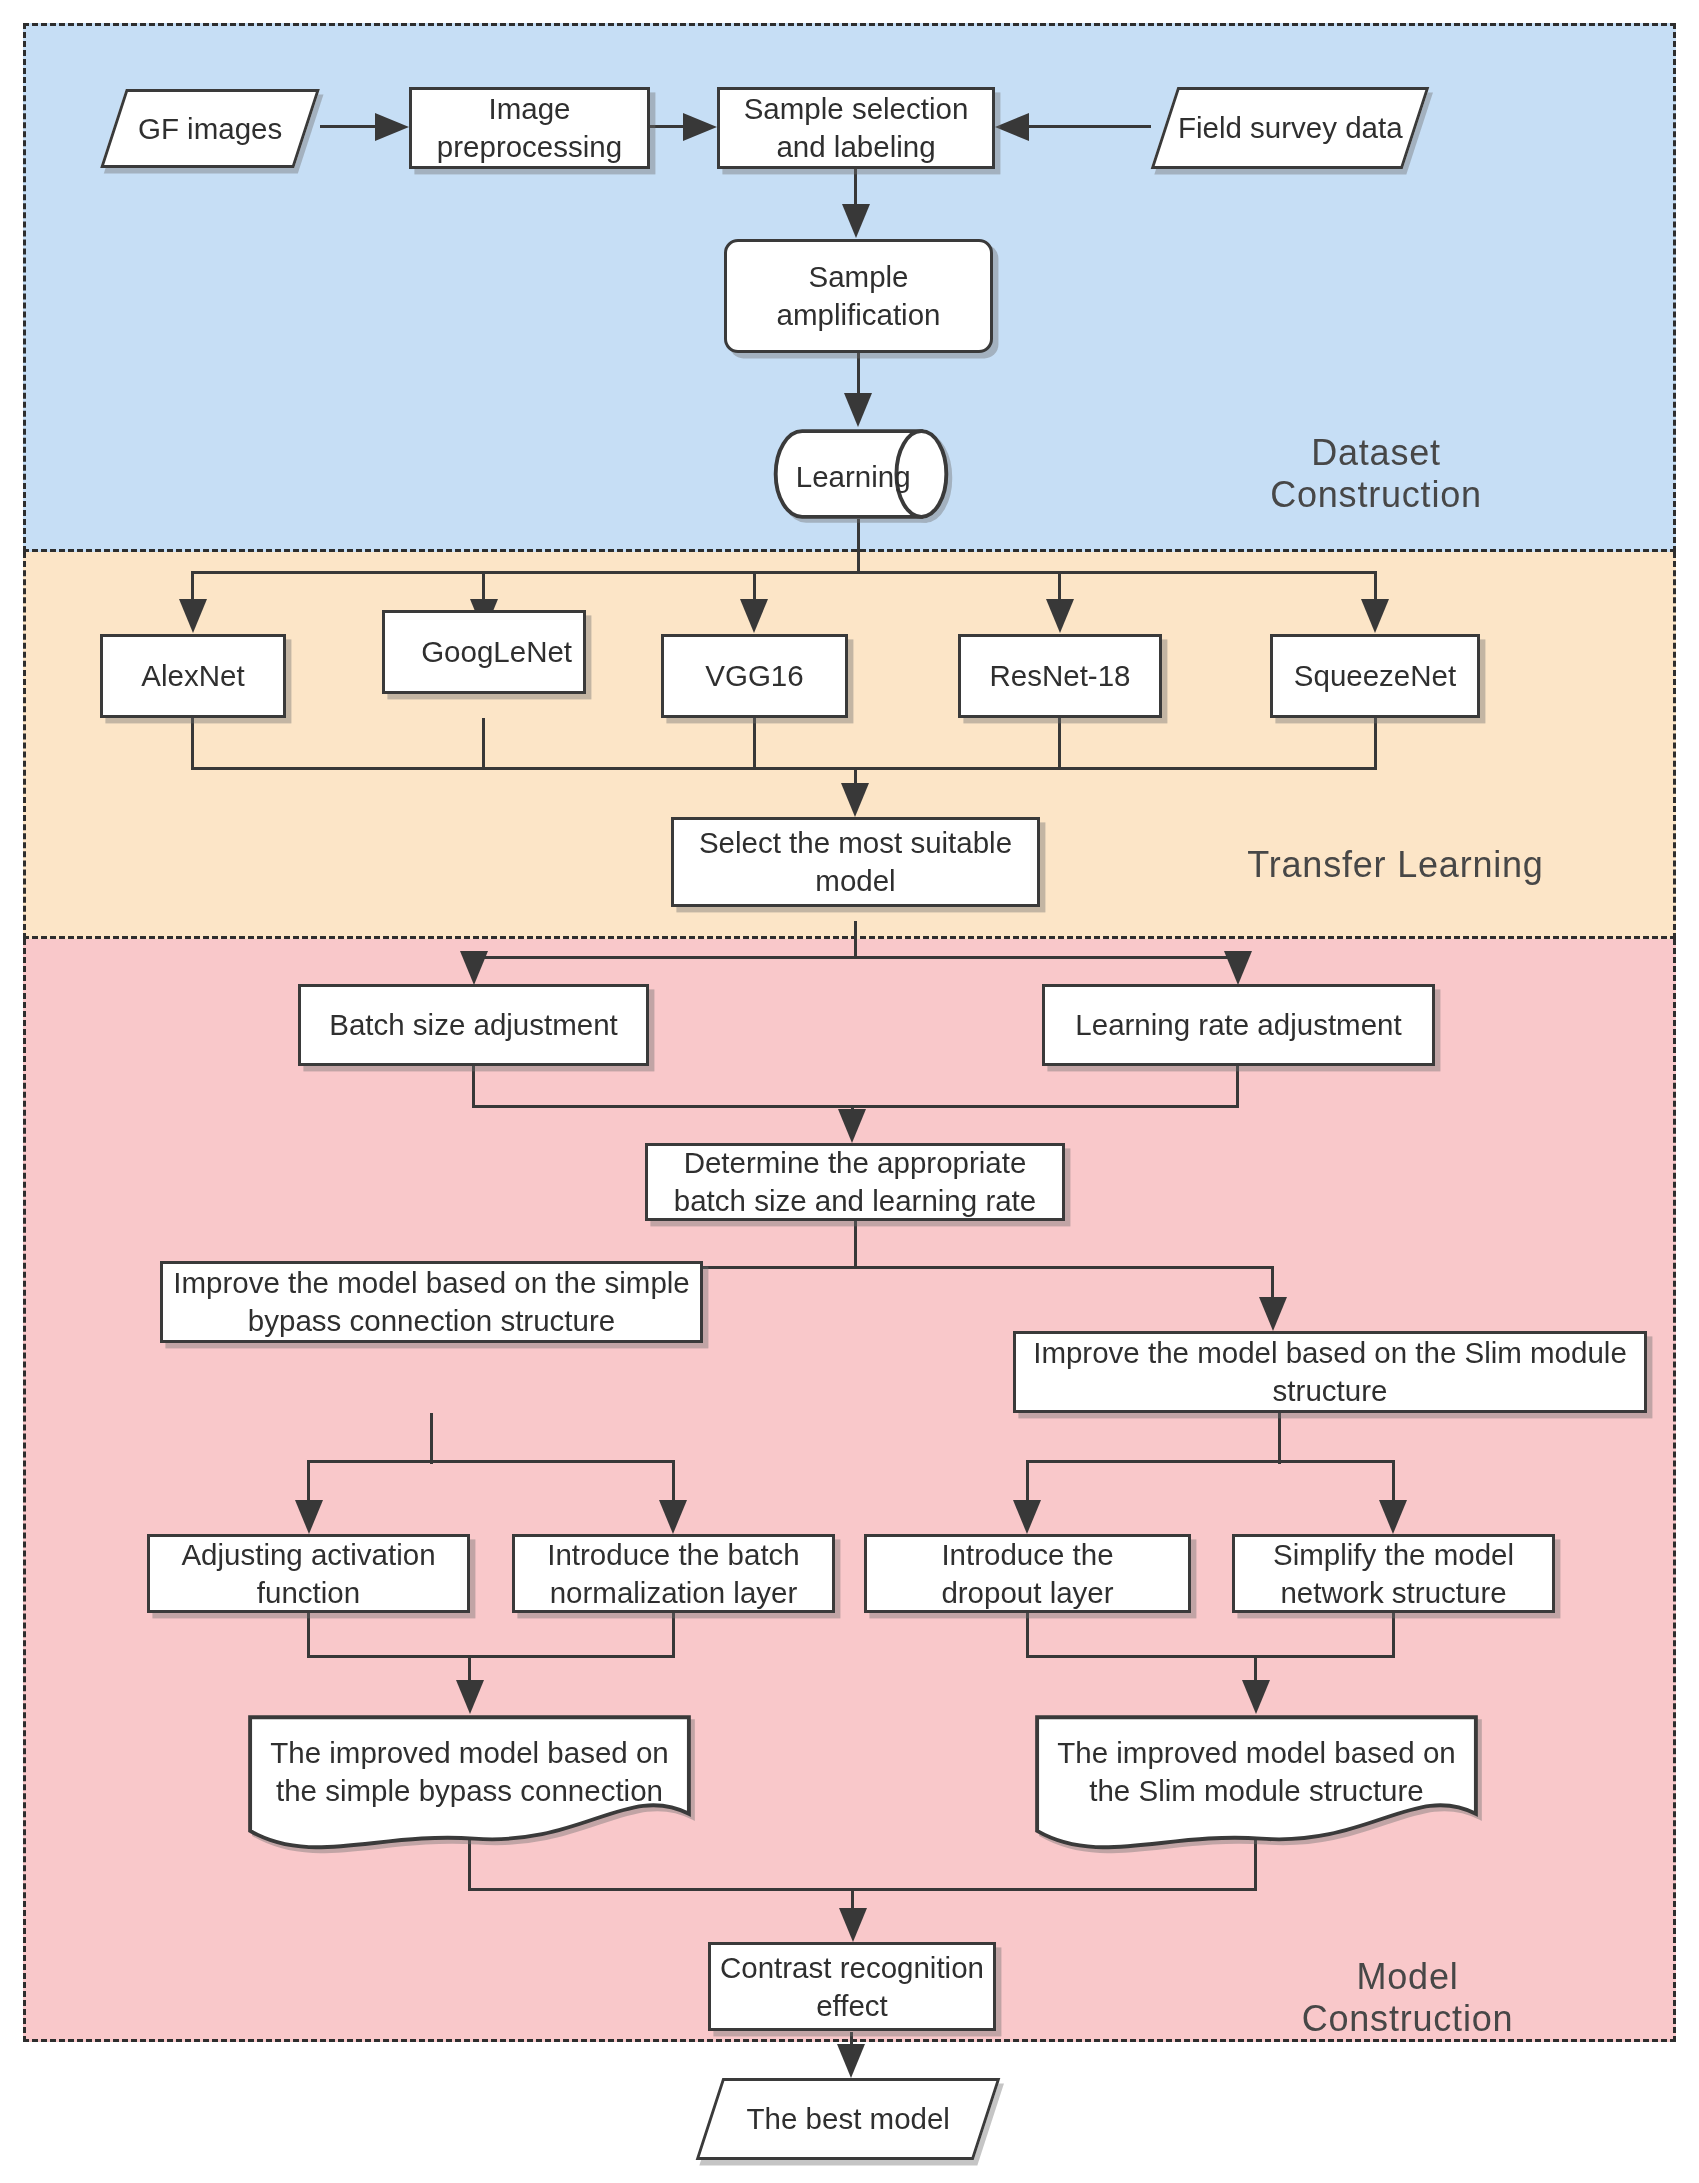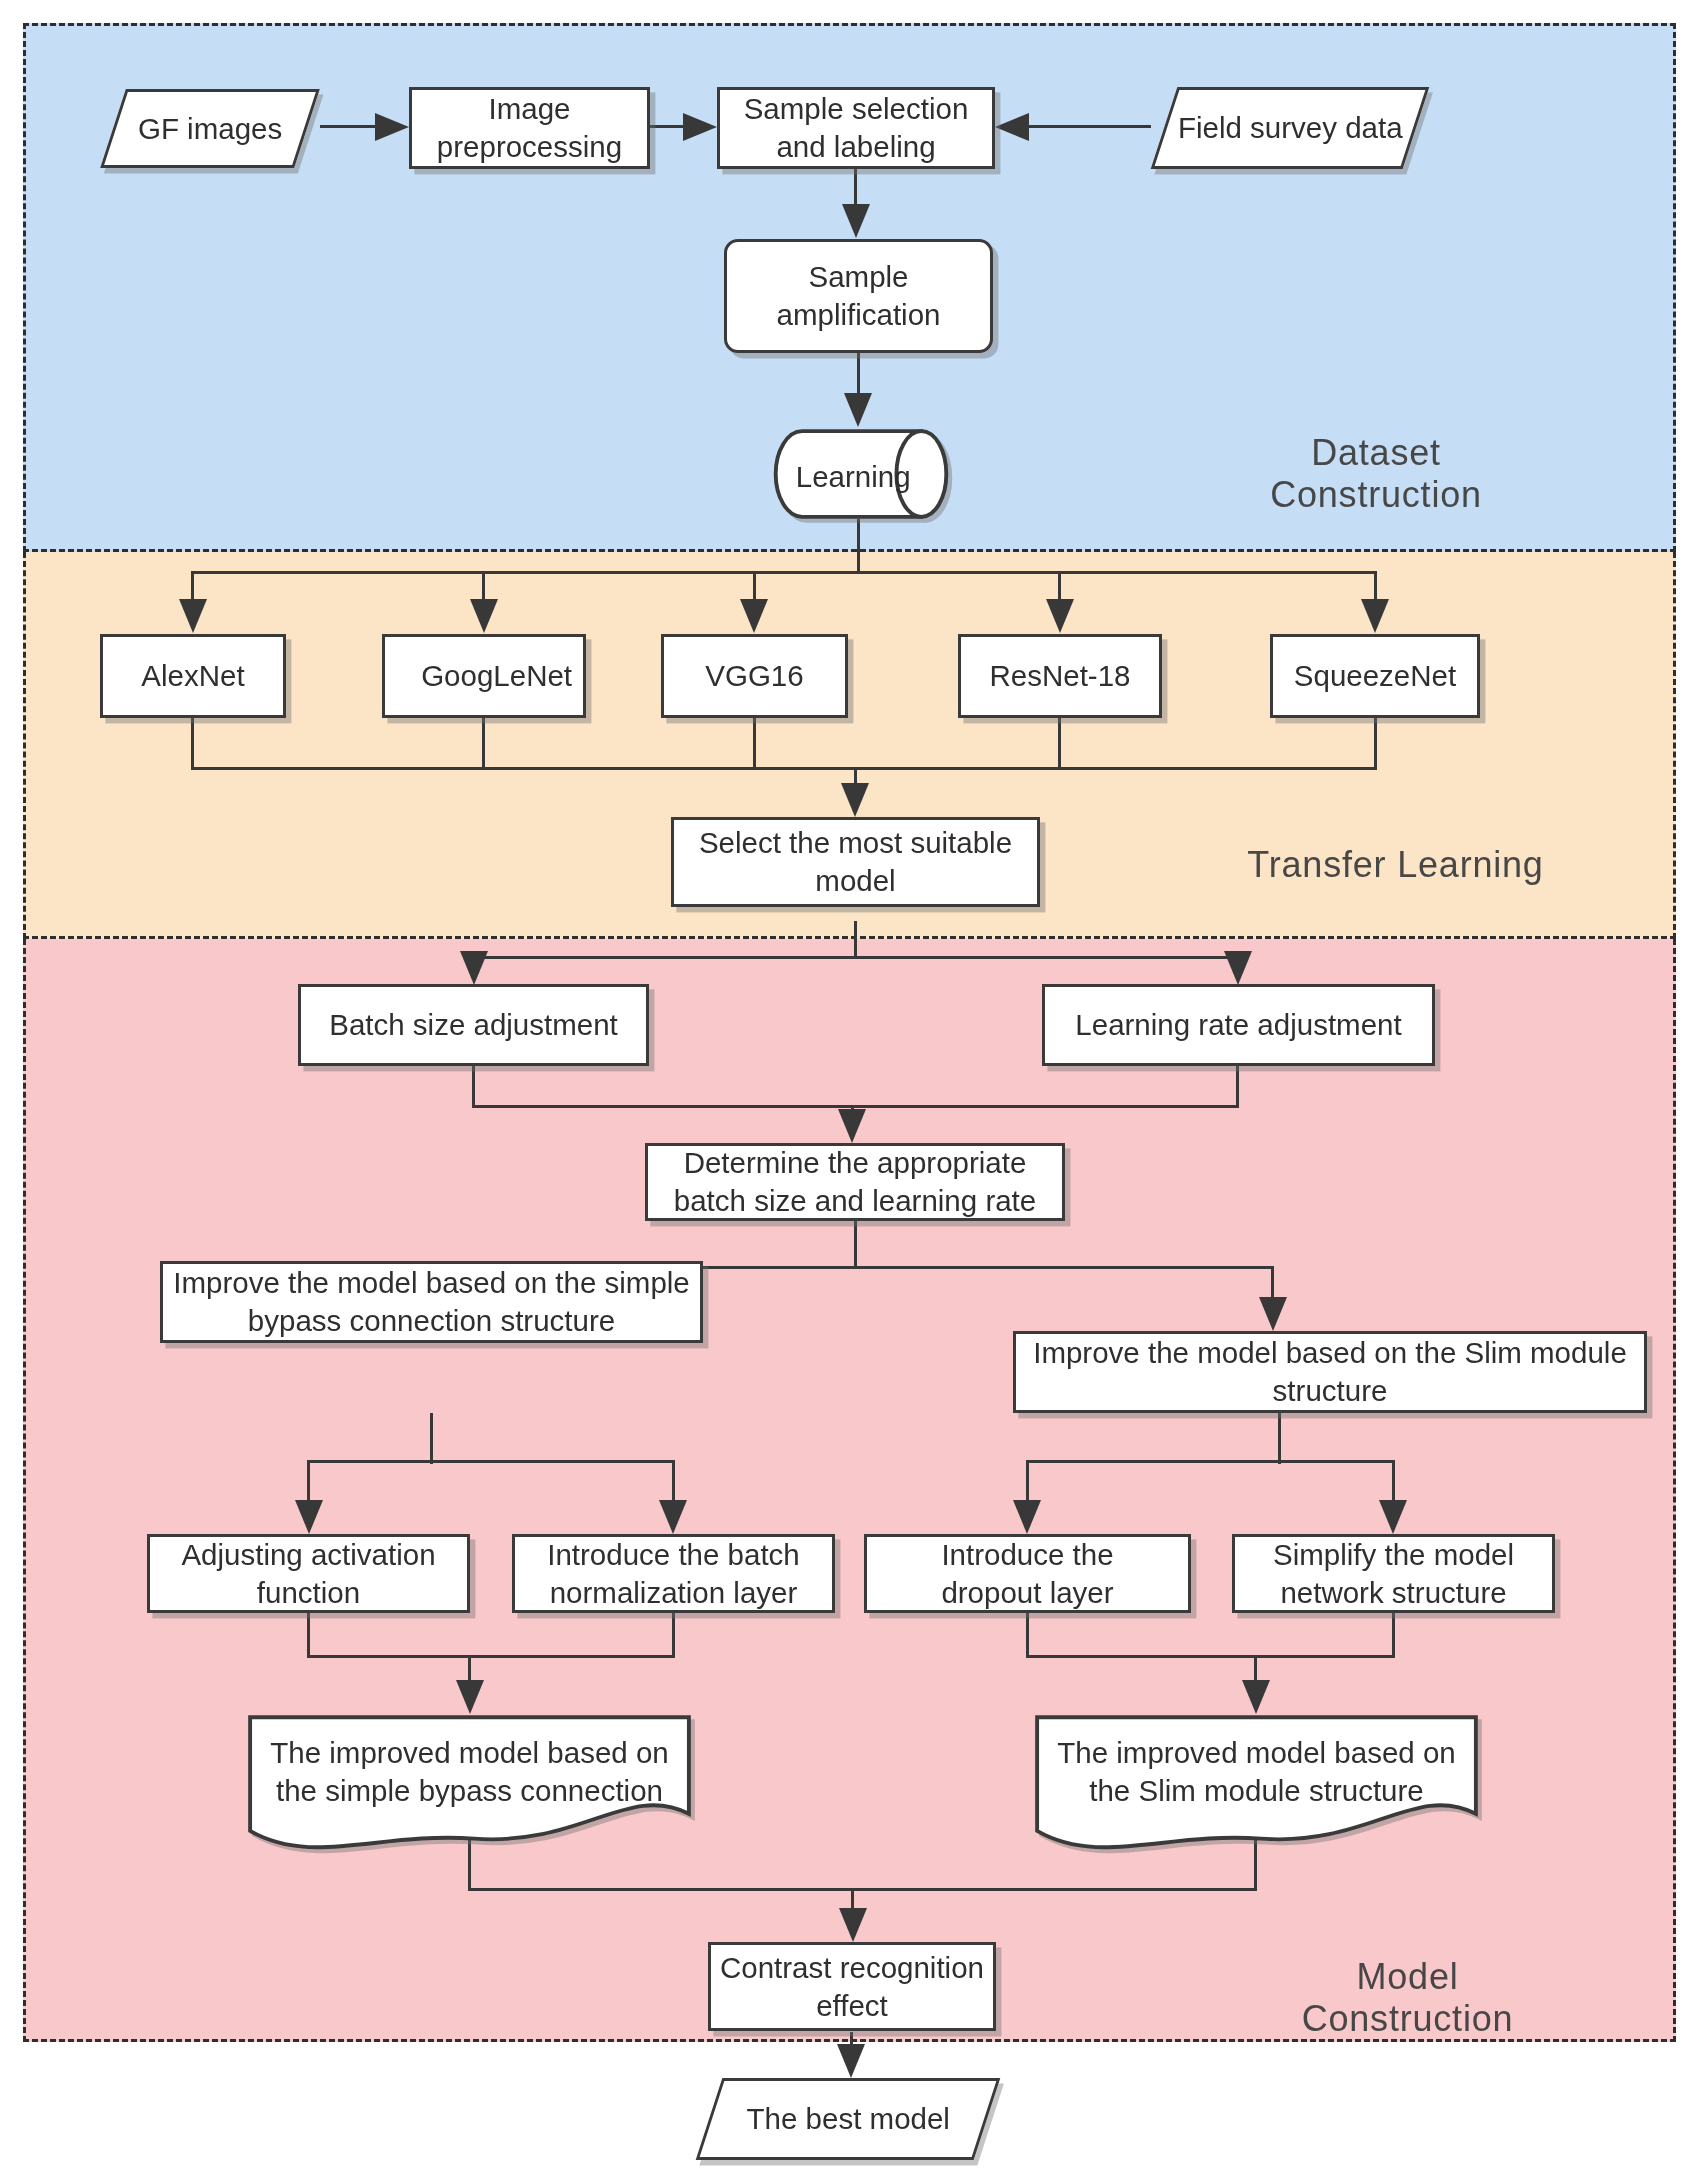--- a/index.html
+++ b/index.html
@@ -149,21 +149,21 @@
     <svg width="180" height="92" viewBox="0 0 231 118">
       <path d="M 193,4 L 40,4 A 34,55 0 0 0 40,114 L 193,114 Z" fill="#ffffff" stroke="#3a3a3a" stroke-width="5"></path>
       <ellipse cx="193" cy="59" rx="32" ry="55" fill="#ffffff" stroke="#3a3a3a" stroke-width="5"></ellipse>
     </svg>
     <div class="shape-text" style="top:29.5px;left:-15.6px;">Learning</div>
   </div>
 
   <div class="node" style="left:100px;top:634px;width:186px;height:84px;">
     <span>AlexNet</span>
   </div>
-  <div class="node" style="left:382px;top:634px;width:204px;height:84px;padding-left:33px;">
+  <div class="node" style="left:382px;top:610px;width:204px;height:84px;padding-left:33px;">
     <span>GoogLeNet</span>
   </div>
   <div class="node" style="left:661px;top:634px;width:187px;height:84px;">
     <span>VGG16</span>
   </div>
   <div class="node" style="left:958px;top:634px;width:204px;height:84px;">
     <span>ResNet-18</span>
   </div>
   <div class="node" style="left:1270px;top:634px;width:210px;height:84px;">
     <span>SqueezeNet</span>

